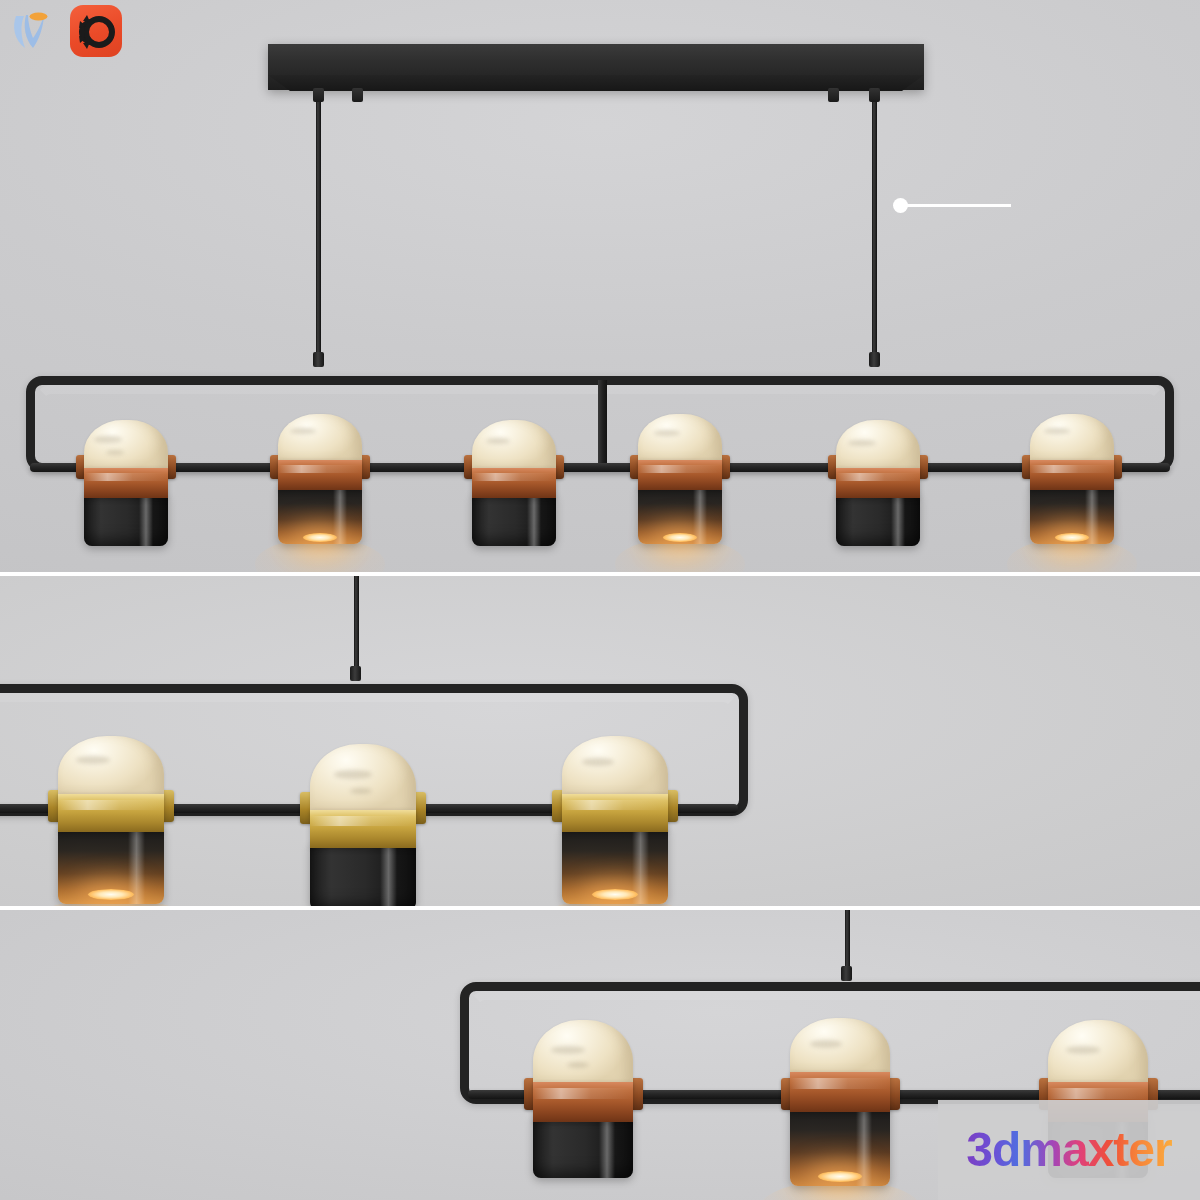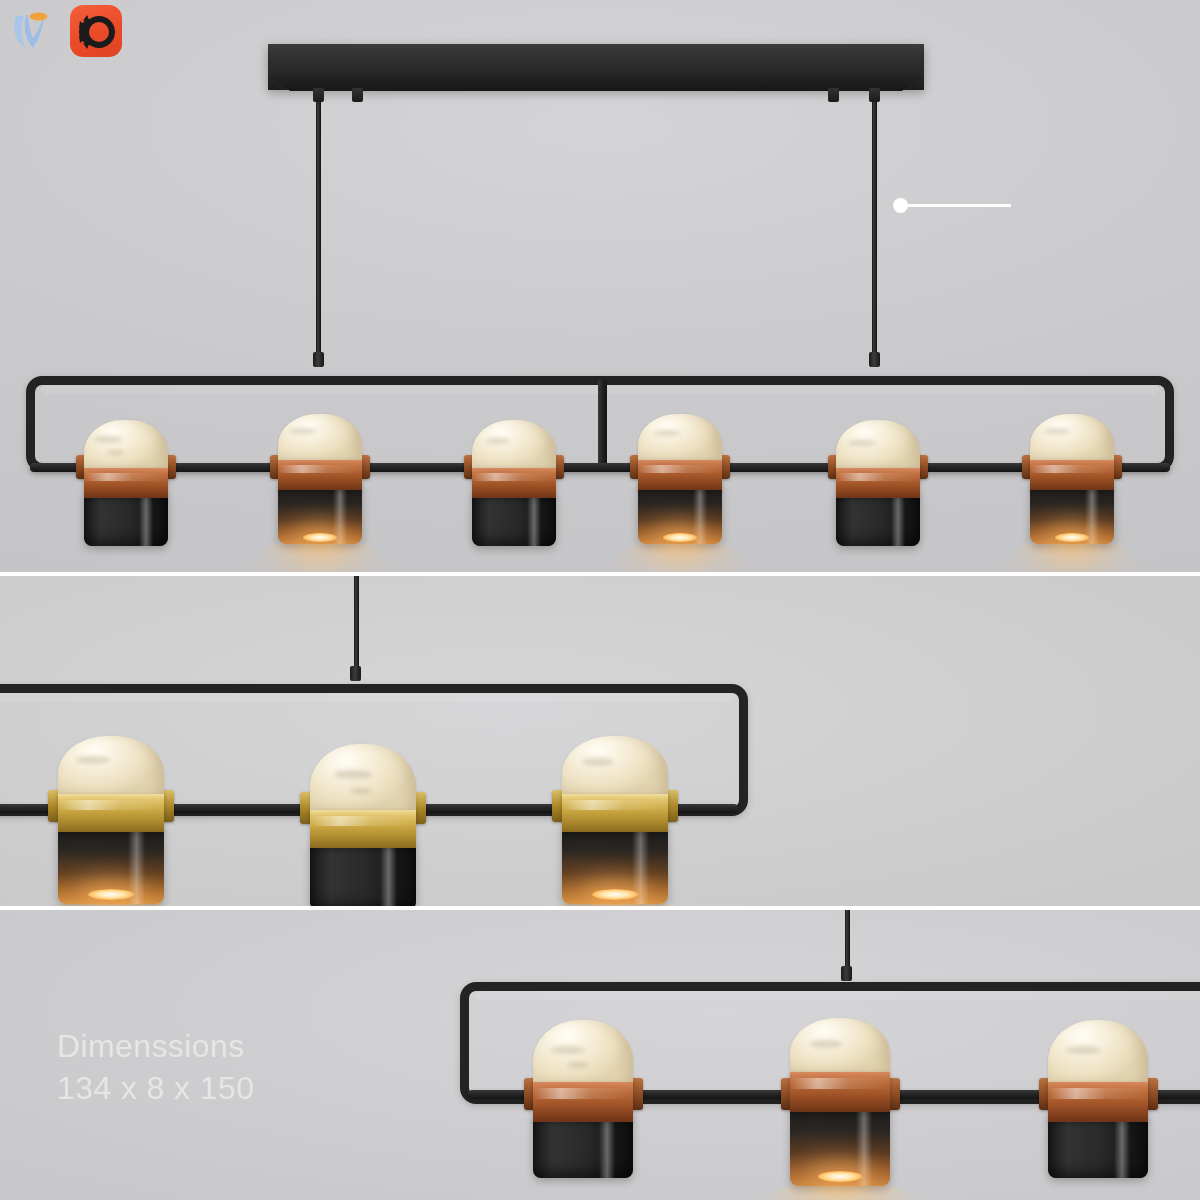--- a/index.html
+++ b/index.html
@@ -459,19 +459,18 @@
         <path d="M17 44 L20 37 L13 38 Z" fill="#1b1b1b"></path>
       </svg>
     </div>
   </div>
 
   <div id="callout">
     <span class="dot"></span>
     <span class="lead"></span>
   </div>
 
-  <div id="dims">
-    <div class="dline">Dimenssions</div>
-    <div class="dline">134 x 8 x 150</div>
-  </div>
-
+
+  <div id="watermark">
+    <span class="wm-text">3dmaxter</span>
+  </div>
 
 </div>
 
 </body></html>

